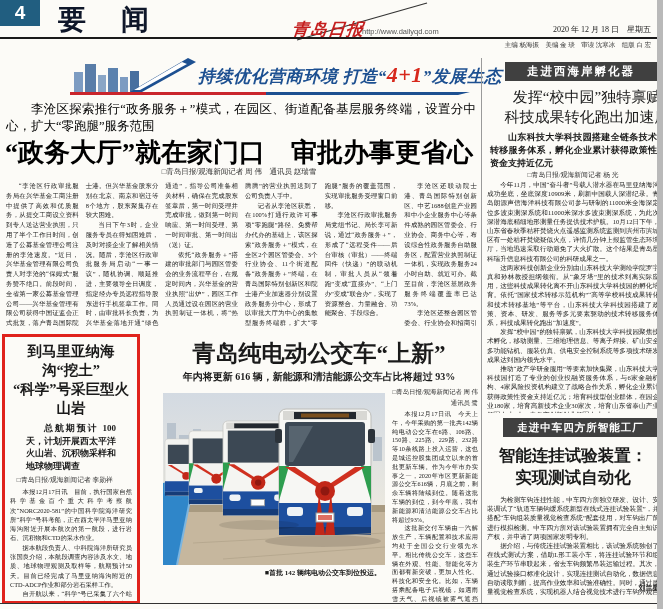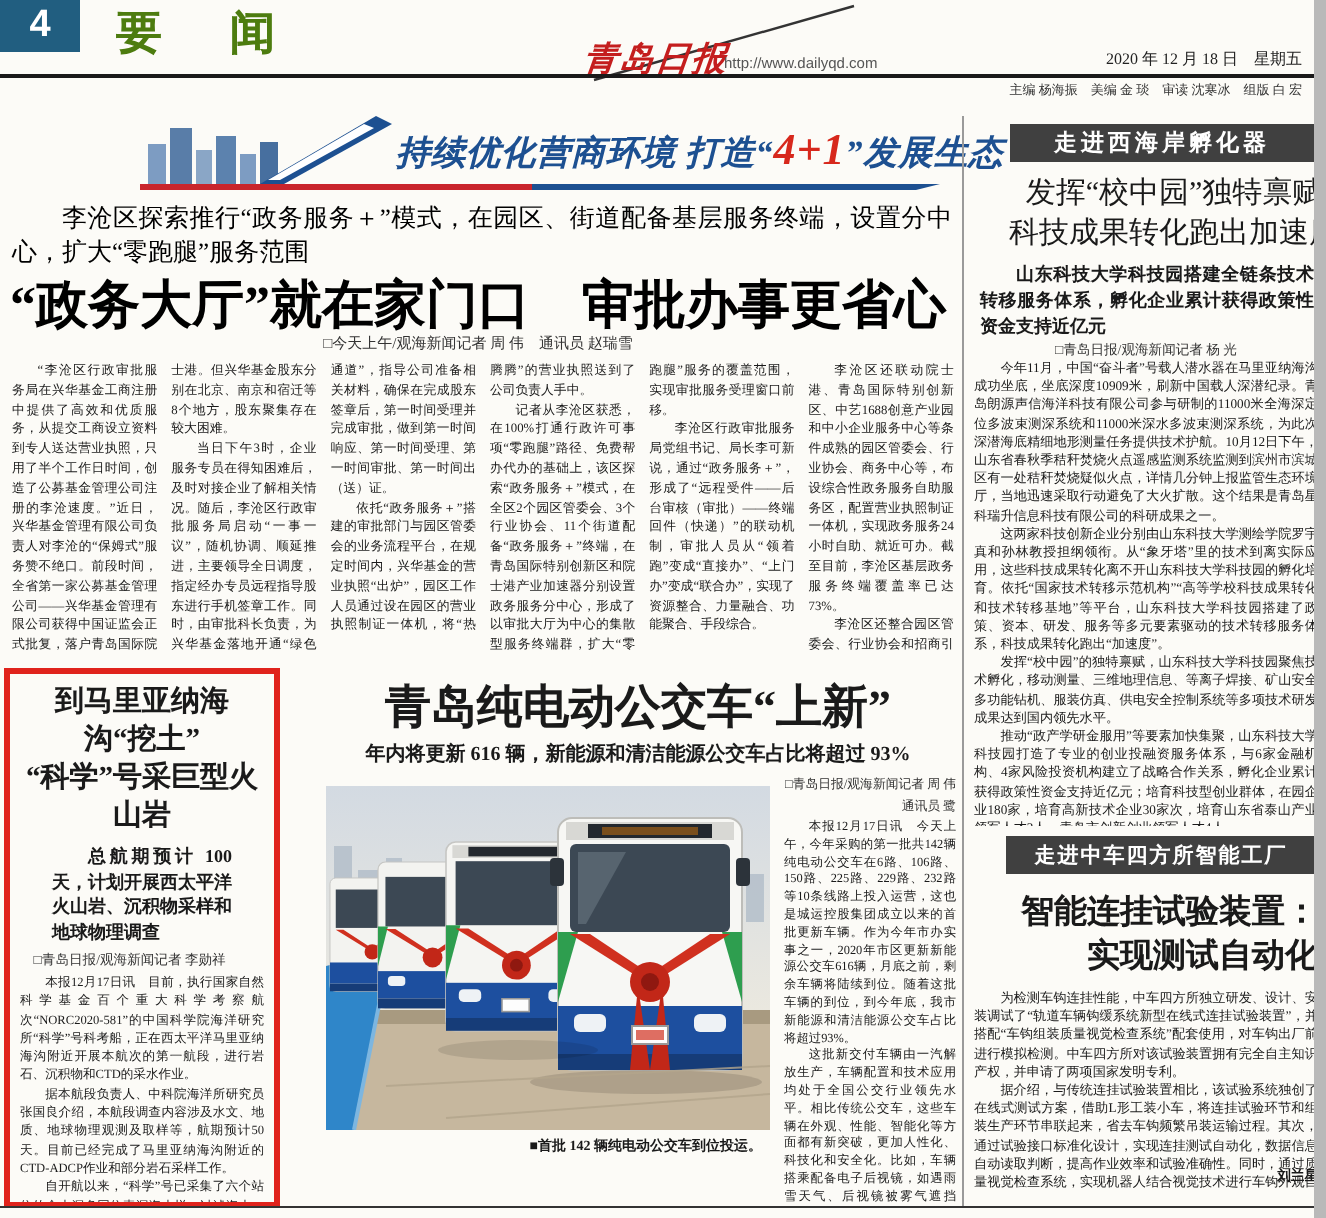--- a/index.html
+++ b/index.html
@@ -3,21 +3,21 @@
 <meta charset="utf-8">
 <style>
   html,body{margin:0;padding:0;}
   .page{position:relative;width:663px;height:609px;background:#fcfbf7;overflow:hidden;
         font-family:"Liberation Serif","DejaVu Serif",serif;color:#1a1a1a;}
   .abs{position:absolute;}
   
   .pagenum{left:0;top:0;width:40px;height:26px;background:#215e80;color:#fff;
            font-family:"Liberation Sans",sans-serif;font-weight:bold;font-size:19px;
            display:flex;align-items:center;justify-content:center;}
-  .section{left:58px;top:1px;font-size:23px;font-weight:bold;letter-spacing:14px;color:#4d7c0f;}
+  .section{left:58px;top:1px;font-size:28px;font-weight:bold;letter-spacing:14px;color:#0f172a;}
   .masthead{left:292px;top:18px;font-size:17px;font-weight:bold;font-style:italic;
             color:#c41e1e;letter-spacing:1px;transform:skewX(-6deg);}
   .site{left:362px;top:27px;font-size:7.5px;color:#555;font-family:"Liberation Sans",sans-serif;}
   .date{right:12px;top:24px;font-size:8px;color:#222;}
   .editors{right:12px;top:41px;font-size:6.5px;color:#333;}
   .head-rule{left:0;top:37px;width:663px;height:2px;background:#1a1a1a;}
   .head-diag{left:0;top:0;}
   
   .banner-art{left:70px;top:56px;}
   .banner-text{left:198px;top:62px;font-size:17px;font-weight:bold;font-style:italic;
@@ -60,21 +60,21 @@
          justify-content:center;}
   .badge1{left:505px;top:62px;width:152px;height:19px;font-size:11.5px;letter-spacing:2px;}
   .badge2{left:503px;top:418px;width:155px;height:19px;font-size:10.5px;letter-spacing:1px;}
   .inc-headline{left:487px;top:87px;width:172px;text-align:center;font-size:15px;
                 line-height:20px;font-weight:normal;margin-left:14px;}
   .inc-sub{left:490px;top:131px;width:167px;font-size:9px;line-height:13px;font-weight:bold;
            text-align:justify;text-indent:2em;}
   .inc-by{left:487px;top:170px;width:172px;text-align:center;font-size:6.8px;color:#333;}
   .inc-body{left:487px;top:180px;width:172px;height:233px;font-size:6.6px;line-height:9.2px;
             text-align:justify;overflow:hidden;}
-  .sf-headline{left:487px;top:445px;width:172px;text-align:right;font-size:16.5px;
+  .sf-headline{left:487px;top:445px;width:172px;text-align:center;font-size:16.5px;
                line-height:22px;font-weight:bold;}
   .sf-body{left:487px;top:495px;width:172px;height:100px;font-size:6.6px;line-height:9.2px;
            text-align:justify;overflow:hidden;}
   .sf-author{left:487px;top:583px;width:172px;text-align:right;font-size:6.8px;font-weight:bold;}
   
   .bottom-rule{left:0;top:603px;width:663px;height:1px;background:#333;}
   .scan-strip{left:657px;top:0;width:6px;height:609px;background:#b9b9b9;}
 </style>
 </head>
 <body>
@@ -102,21 +102,21 @@
     <path d="M118 2 L126 6 L72 36 L60 36 Z" fill="#1d5091"></path>
     <path d="M112 6 L117 8 L70 34 L64 34 Z" fill="#fff"></path>
   </svg>
   <div class="abs banner-text">
     <span>持续优化营商环境 打造“</span><span class="hl">4+1</span><span>”发展生态</span>
   </div>
   <div class="abs banner-line"></div>
 
   <div class="abs lead-headline">“政务大厅”就在家门口　审批办事更省心</div>
   <div class="abs kicker">李沧区探索推行“政务服务＋”模式，在园区、街道配备基层服务终端，设置分中心，扩大“零跑腿”服务范围</div>
-  <div class="abs lead-byline">□今天上午/观海新闻记者 周 伟　通讯员 赵瑞雪</div>
+  <div class="abs lead-byline">□青岛日报/观海新闻记者 周 伟　通讯员 赵瑞雪</div>
   <div class="abs lead-body bodytext">
       <p>“李沧区行政审批服务局在兴华基金工商注册中提供了高效和优质服务，从提交工商设立资料到专人送达营业执照，只用了半个工作日时间，创造了公募基金管理公司注册的李沧速度。”近日，兴华基金管理有限公司负责人对李沧的“保姆式”服务赞不绝口。前段时间，全省第一家公募基金管理公司——兴华基金管理有限公司获得中国证监会正式批复，落户青岛国际院士港。但兴华基金股东分别在北京、南京和宿迁等8个地方，股东聚集存在较大困难。</p>
       <p>当日下午3时，企业服务专员在得知困难后，及时对接企业了解相关情况。随后，李沧区行政审批服务局启动“一事一议”，随机协调、顺延推进，主要领导全日调度，指定经办专员远程指导股东进行手机签章工作。同时，由审批科长负责，为兴华基金落地开通“绿色通道”，指导公司准备相关材料，确保在完成股东签章后，第一时间受理并完成审批，做到第一时间响应、第一时间受理、第一时间审批、第一时间出（送）证。</p>
       <p>依托“政务服务＋”搭建的审批部门与园区管委会的业务流程平台，在规定时间内，兴华基金的营业执照“出炉”，园区工作人员通过设在园区的营业执照制证一体机，将“热腾腾”的营业执照送到了公司负责人手中。</p>
       <p>记者从李沧区获悉，在100%打通行政许可事项“零跑腿”路径、免费帮办代办的基础上，该区探索“政务服务＋”模式，在全区2个园区管委会、3个行业协会、11个街道配备“政务服务＋”终端，在青岛国际特别创新区和院士港产业加速器分别设置政务服务分中心，形成了以审批大厅为中心的集散型服务终端群，扩大“零跑腿”服务的覆盖范围，实现审批服务受理窗口前移。</p>
       <p>李沧区行政审批服务局党组书记、局长李可新说，通过“政务服务＋”，形成了“远程受件——后台审核（审批）——终端回件（快递）”的联动机制，审批人员从“领着跑”变成“直接办”、“上门办”变成“联合办”，实现了资源整合、力量融合、功能聚合、手段综合。</p>
       <p>李沧区还联动院士港、青岛国际特别创新区、中艺1688创意产业园和中小企业服务中心等条件成熟的园区管委会、行业协会、商务中心等，布设综合性政务服务自助服务区，配置营业执照制证一体机，实现政务服务24小时自助、就近可办。截至目前，李沧区基层政务服务终端覆盖率已达73%。</p>
       <p>李沧区还整合园区管委会、行业协会和招商引资服务力量，组建430余人的“政务服务＋”服务专项队伍。今年4月份以来，虽受疫情影响，但通过“政务服务＋”模式，区行政审批服务局已为企业、群众办理各类事项2400余件。</p>
     </div>
 

